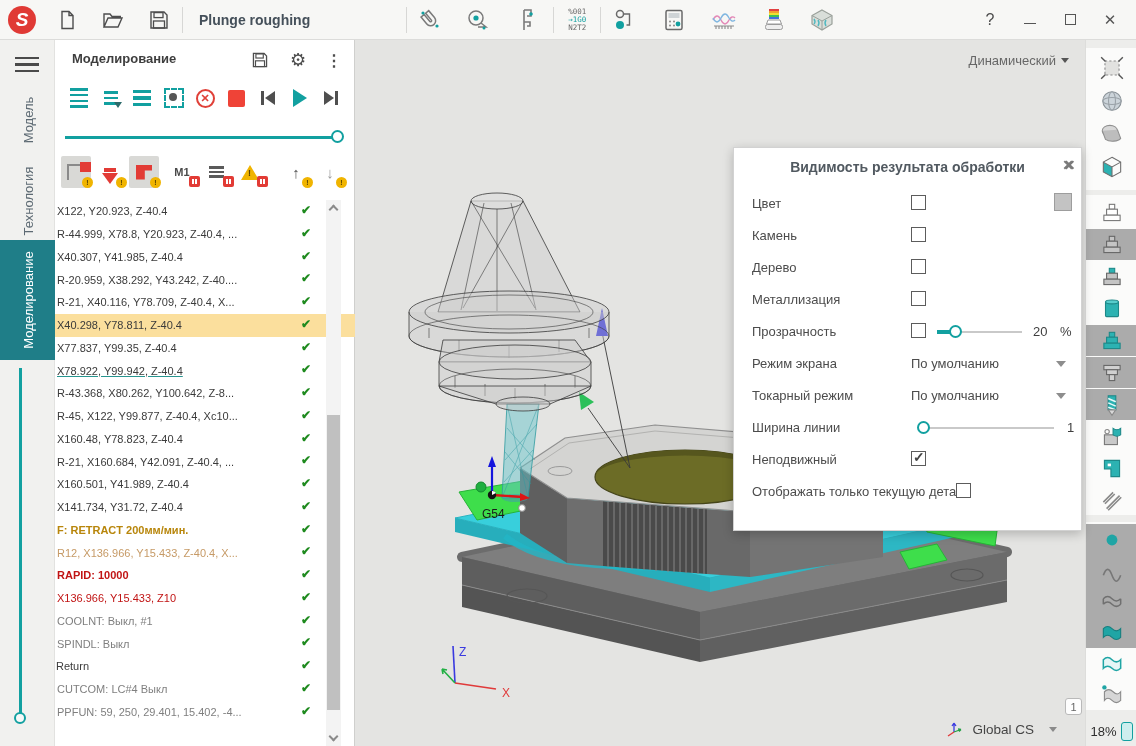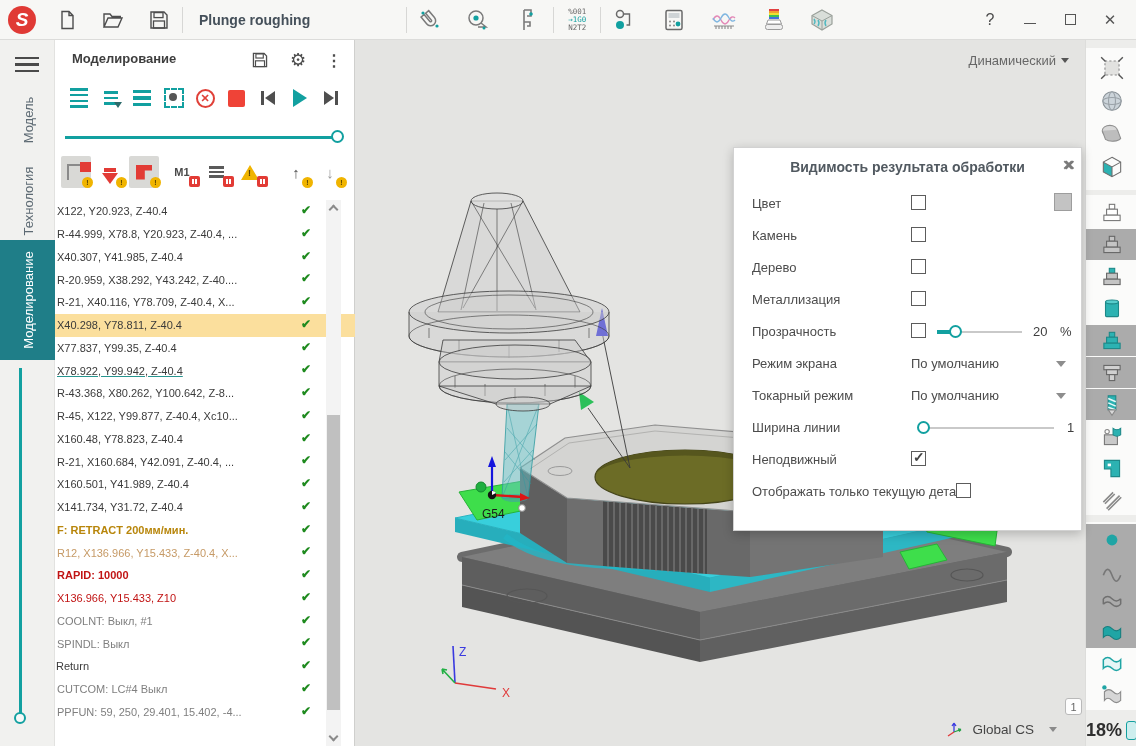--- a/index.html
+++ b/index.html
@@ -169,21 +169,21 @@
   .dlg-sel { position:absolute; left:177px; top:8px; font-size:13px; color:#4c4c4c; }
 
   
   .tool-rail { position:absolute; left:1085px; top:40px; width:51px; height:706px;
     background:#ededeb; border-left:1px solid #dddddb; }
   .rail-sec { position:absolute; left:0; width:51px; background:#fbfbfa; }
   .rbtn { position:absolute; left:0; width:51px; height:31px; display:flex; align-items:center; justify-content:center; }
   .rbtn.sel { background:#ababab; }
   .rail-zoom { position:absolute; left:0; bottom:5px; width:51px; display:flex;
     align-items:center; justify-content:center; gap:4px; }
-  .rail-zoom .zl { font-size:18px; color:#2e2e2e;font-weight:bold; }
+  .rail-zoom .zl { font-size:13px; color:#2e2e2e; }
   .battery { width:12px; height:19px; border:1.6px solid #12a0a0; border-radius:3px; background:#cdeeee; }
 </style>
 </head>
 <body>
 
 <div class="titlebar">
   <div class="tb-logo">S</div>
   <div class="tb-btn" style="margin-left:14px">
     <svg width="22" height="22" viewBox="0 0 22 22">
         <path d="M6 2.5 h7 l4 4 v13 h-11 z M13 2.5 v4 h4" fill="none" stroke="#4d4d4d" stroke-width="1.4"></path>

